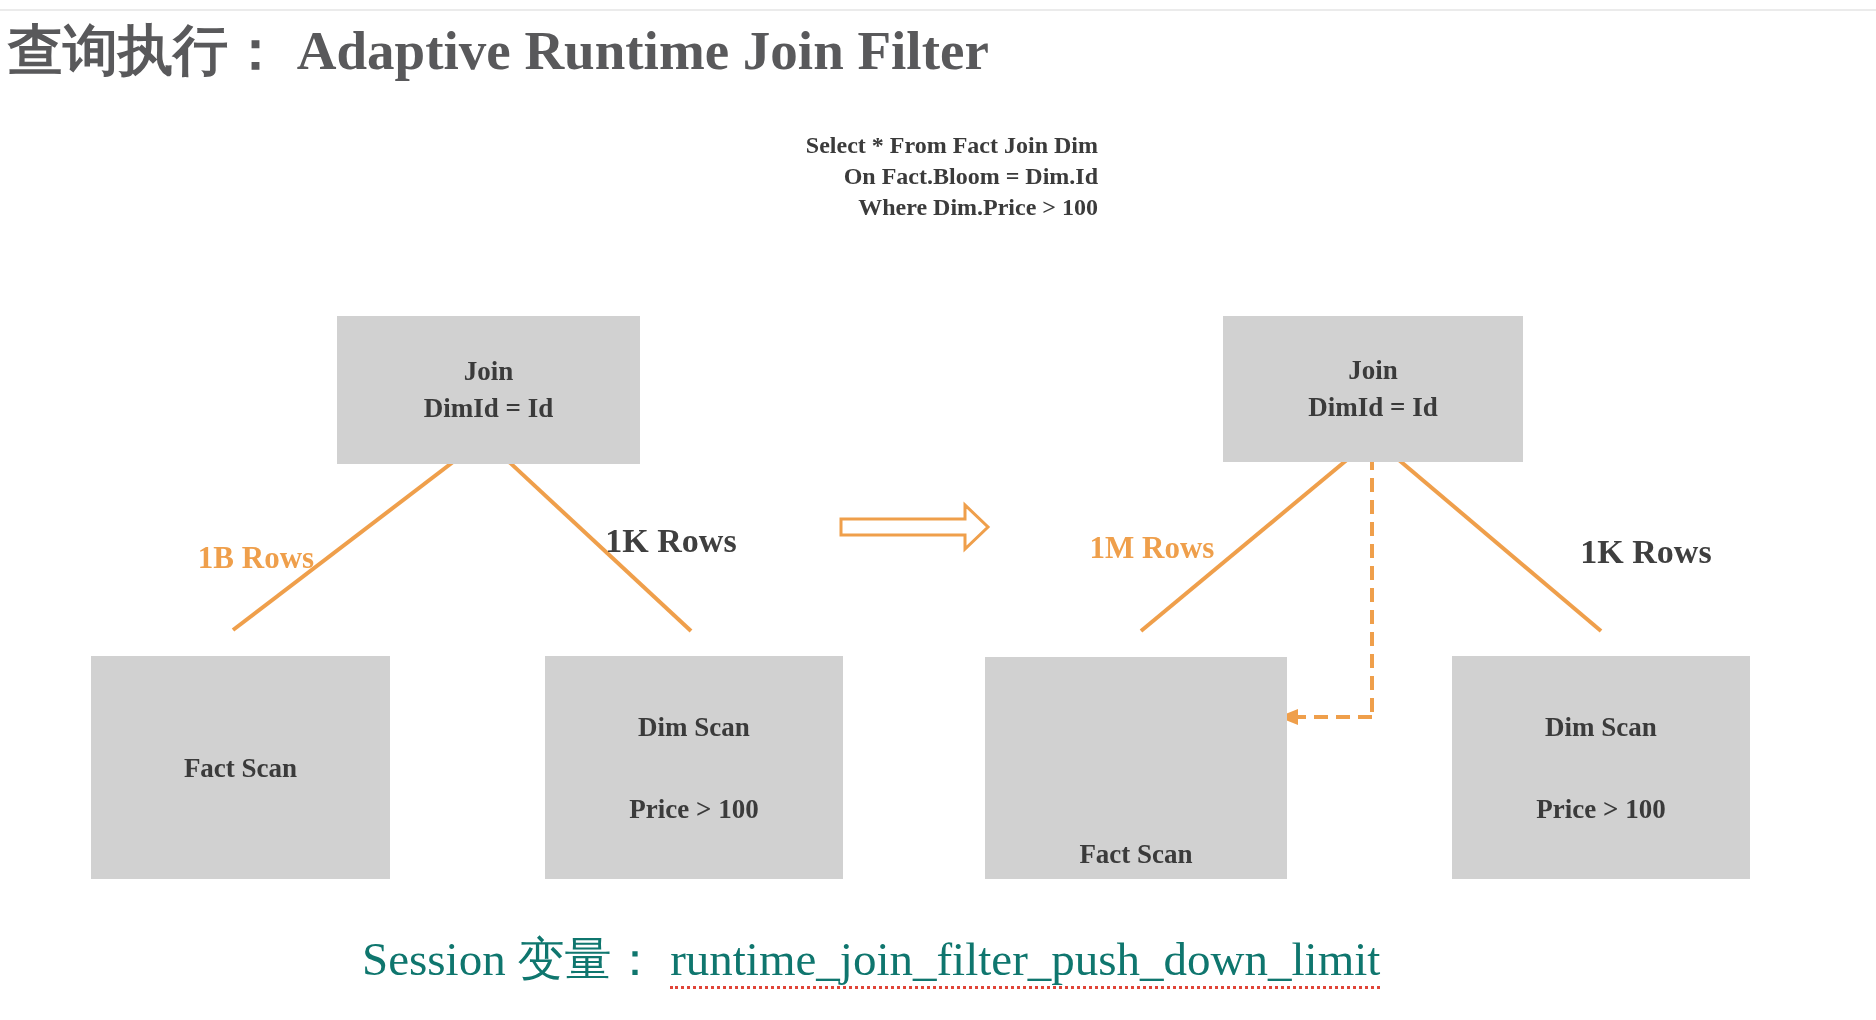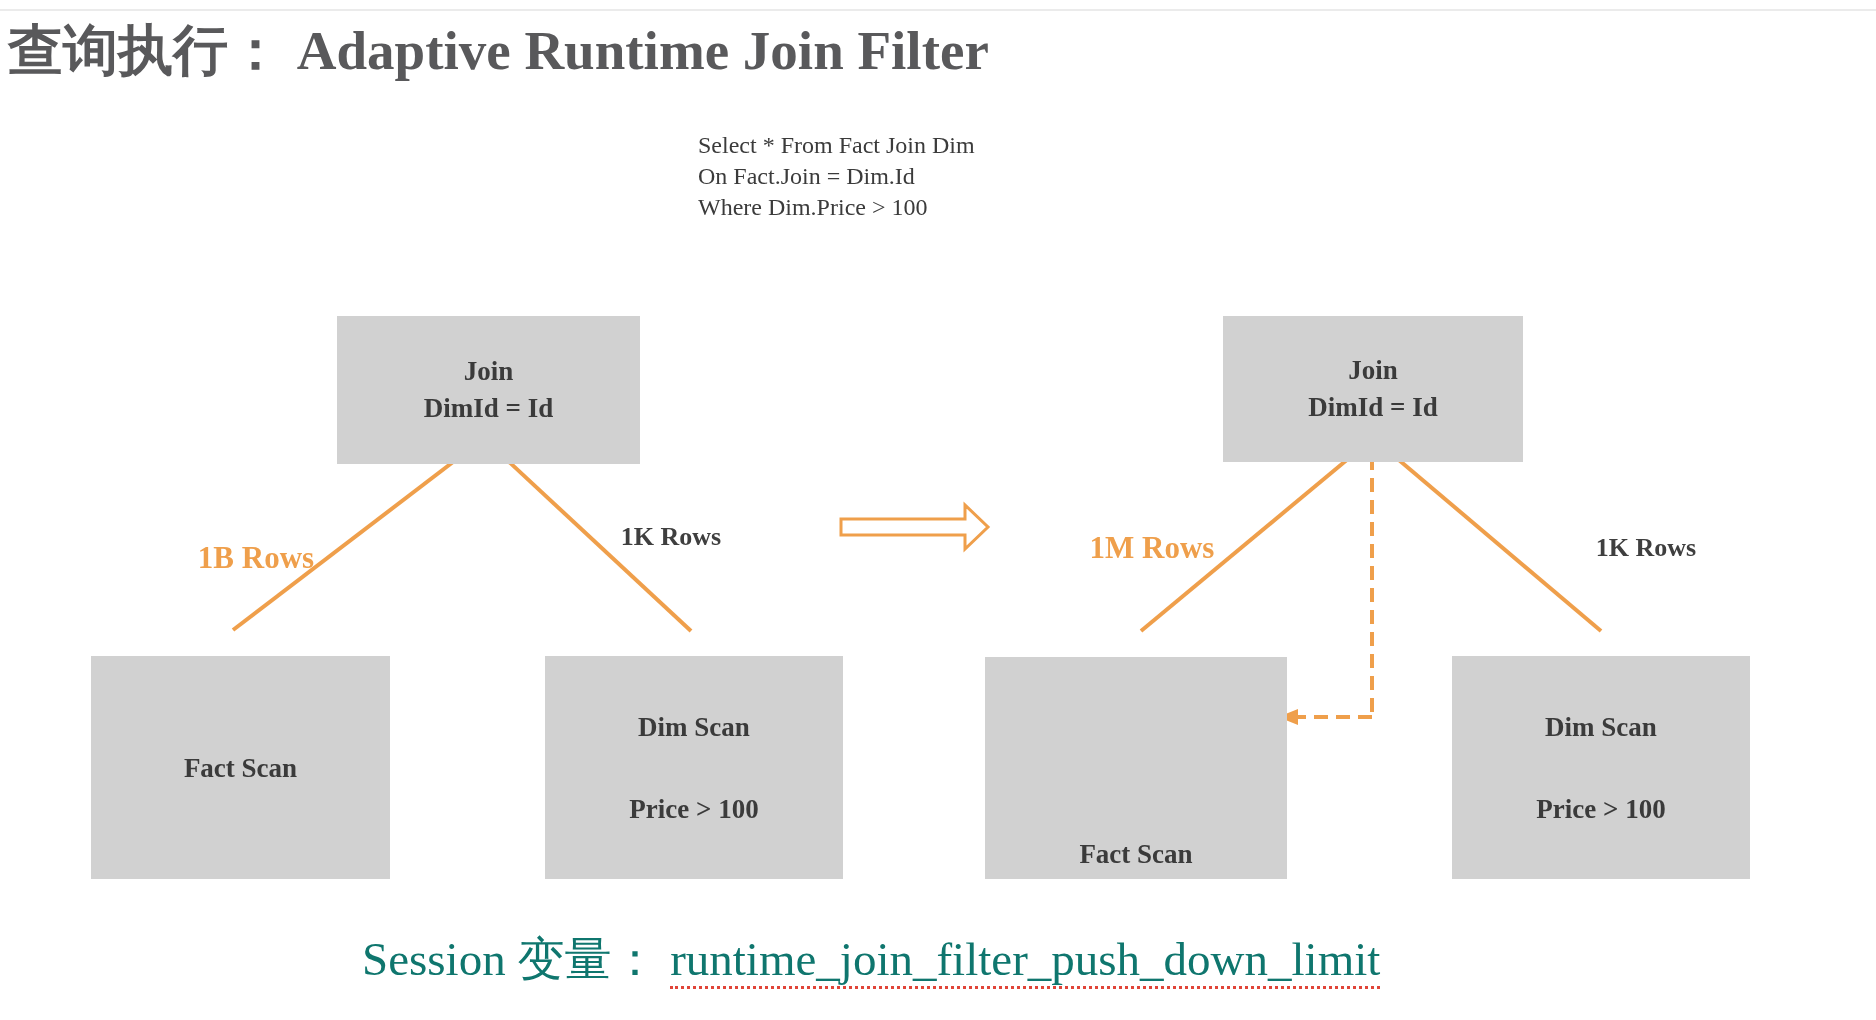--- a/index.html
+++ b/index.html
@@ -26,22 +26,22 @@
   }
   .title{
     position:absolute;left:8px;top:14px;
     font-size:55px;font-weight:bold;
     color:var(--title-gray);
     white-space:nowrap;
     letter-spacing:0px;
   }
   .sql{
     position:absolute;left:698px;top:130px;width:400px;
-    text-align:left;
-    font-size:24px;font-weight:normal;line-height:31px;
+    text-align:right;
+    font-size:24px;font-weight:bold;line-height:31px;
     color:var(--text-dark);
   }
   .node{
     position:absolute;
     background:var(--box-gray);
     color:var(--text-dark);
     font-weight:bold;font-size:27px;
     display:flex;flex-direction:column;
     align-items:center;justify-content:center;
     text-align:center;
@@ -60,21 +60,21 @@
     color:#ffffff;
     font-weight:bold;font-size:26px;
     display:flex;align-items:center;justify-content:center;
     text-align:center;
   }
   .edge-label{
     position:absolute;width:190px;text-align:center;
     font-weight:bold;white-space:nowrap;
   }
   .edge-label.orange{color:var(--orange);font-size:31px;}
-  .edge-label.dark{color:#3F3F3F;font-size:26px;}
+  .edge-label.dark{color:#3F3F3F;font-size:34px;}
   svg.overlay{
     position:absolute;left:0;top:0;width:1876px;height:1020px;
     pointer-events:none;
   }
   .footer{
     position:absolute;left:362px;top:928px;
     font-size:47px;color:#0f766e;white-space:nowrap;
   }
   .footer .variable{
     display:inline-block;
@@ -85,21 +85,21 @@
 <body>
 
 <div class="canvas">
 
   <div class="topline"></div>
 
   <div class="title">查询执行： Adaptive Runtime Join Filter</div>
 
   <div class="sql">
     <div>Select * From Fact Join Dim</div>
-    <div>On Fact.Join = Dim.Id</div>
+    <div>On Fact.Bloom = Dim.Id</div>
     <div>Where Dim.Price &gt; 100</div>
   </div>
 
   <svg class="overlay" viewBox="0 0 1876 1020">
     <defs>
       <marker id="ah" viewBox="0 0 10 8" refX="9" refY="4" markerWidth="5" markerHeight="4" orient="auto-start-reverse" style="fill:var(--orange)">
         <path d="M0,0 L10,4 L0,8 Z"></path>
       </marker>
     </defs>
 

